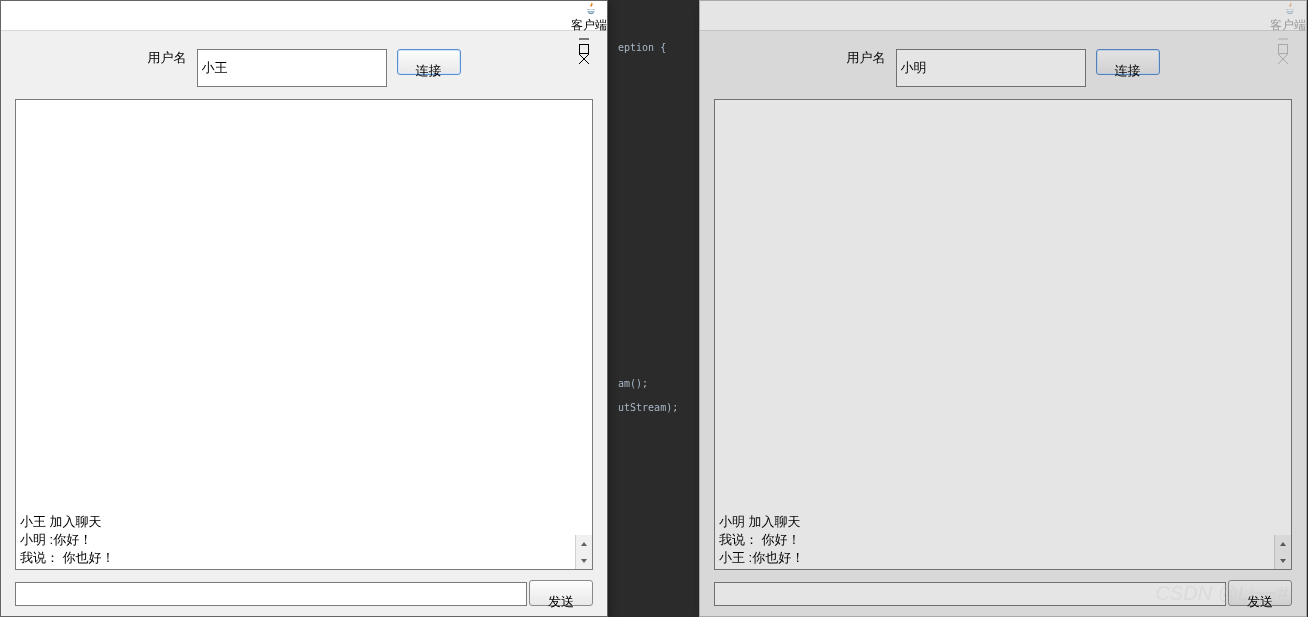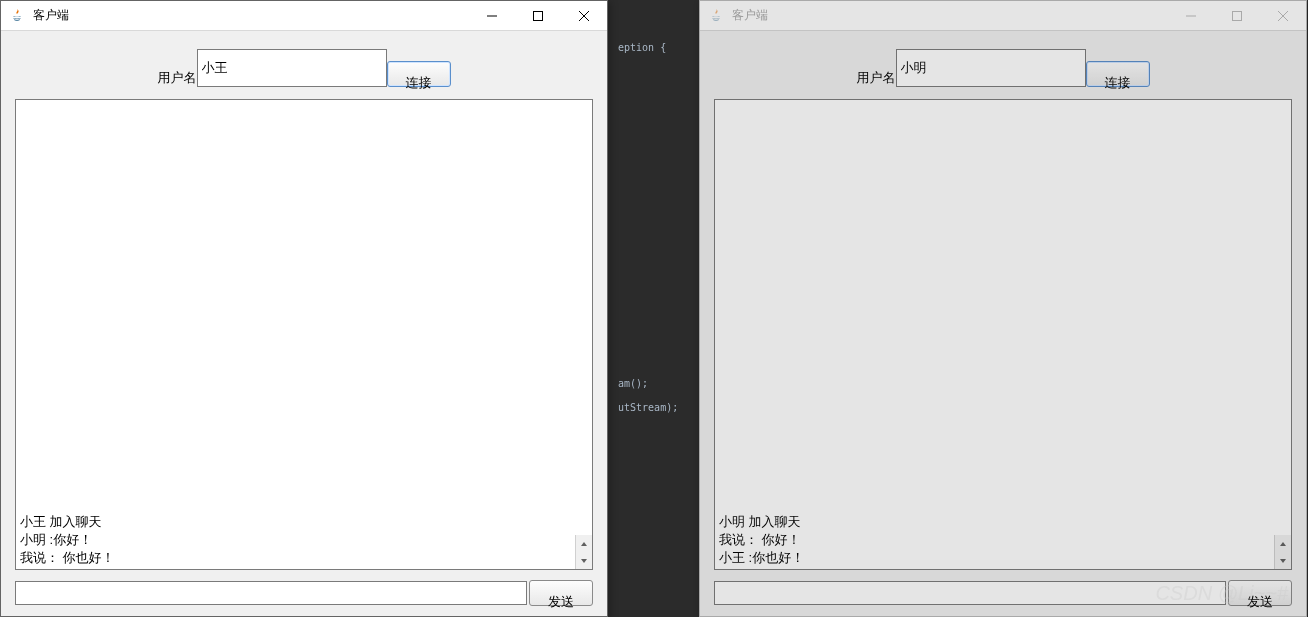--- a/index.html
+++ b/index.html
@@ -27,22 +27,23 @@
       background: #f0f0f0;
       border: 1px solid #646464;
       box-shadow: 2px 2px 8px rgba(0,0,0,.3);
     }
     .win-left { left: 0; top: 0; width: 608px; height: 617px; }
     .win-right { left: 699px; top: 0; width: 608px; height: 617px; opacity: .88; border-color:#bbb;}
     .titlebar {
       height: 30px;
       background: #fff;
       display: flex;
-      align-items: center;
+      align-items: flex-end;
       border-bottom: 1px solid #d9d9d9;
+      flex-direction: column;
     }
     .win-right .titlebar { color:#999; }
     .app-icon {
       width: 16px; height: 16px;
       margin: 0 8px;
       display: inline-block;
     }
     .app-icon svg { width: 16px; height: 16px; display: block; }
     .title-text { font-size: 12px; color:#000; }
     .win-right .title-text { color:#aaa; }
@@ -57,23 +58,23 @@
     .win-right .win-btn { color:#bbb; }
     .win-btn svg { width: 10px; height: 10px; }
     .content {
       padding: 10px 14px;
       height: calc(100% - 30px);
       display: flex;
       flex-direction: column;
     }
     .top-row {
       display: flex;
-      align-items: flex-end;
+      align-items: flex-start;
       justify-content: center;
-      gap: 0;
+      gap: 10px;
       margin: 8px 0 12px;
     }
     .label { font-size: 13px; color:#000; }
     .text-input {
       width: 190px;
       height: 38px;
       border: 1px solid #7a7a7a;
       background: #fff;
       padding: 0 4px;
       font-size: 13px;
@@ -119,21 +120,21 @@
     }
     .sb-btn {
       height: 17px;
       display: flex; align-items: center; justify-content: center;
       background: #f0f0f0;
     }
     .sb-btn svg { width: 8px; height: 8px; fill:#606060; }
     .sb-track { flex: 1; }
     .bottom-row {
       display: flex;
-      align-items: center;
+      align-items: flex-end;
       gap: 2px;
       margin-top: 10px;
     }
     .msg-input {
       flex: 1;
       height: 24px;
       border: 1px solid #7a7a7a;
       background: #fff;
       padding: 0 4px;
       font-size: 13px;

